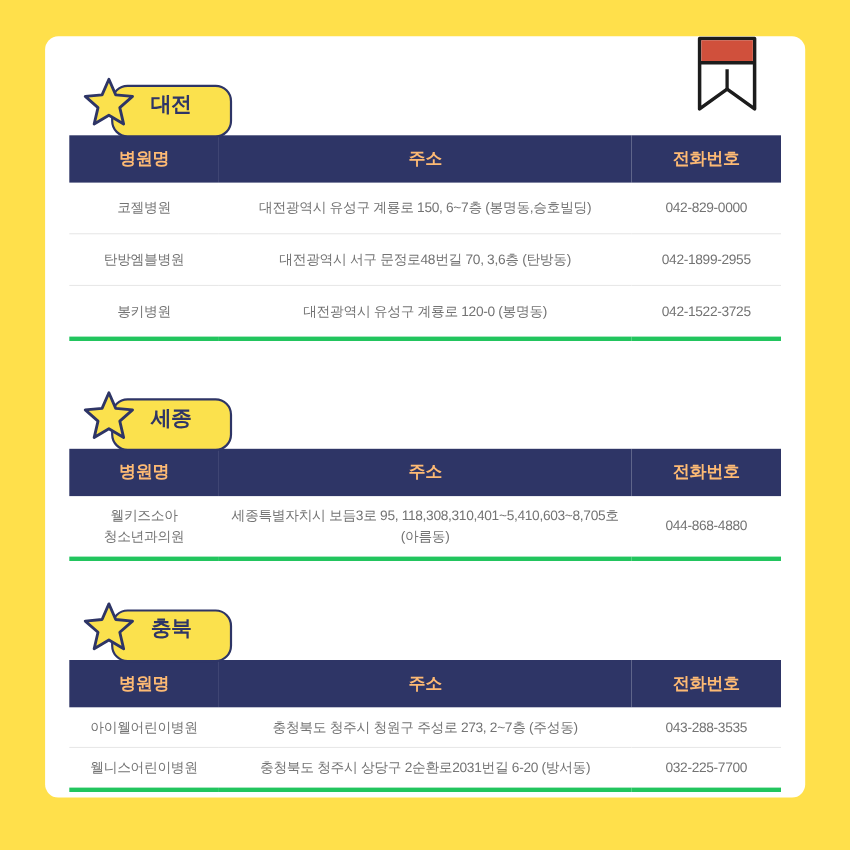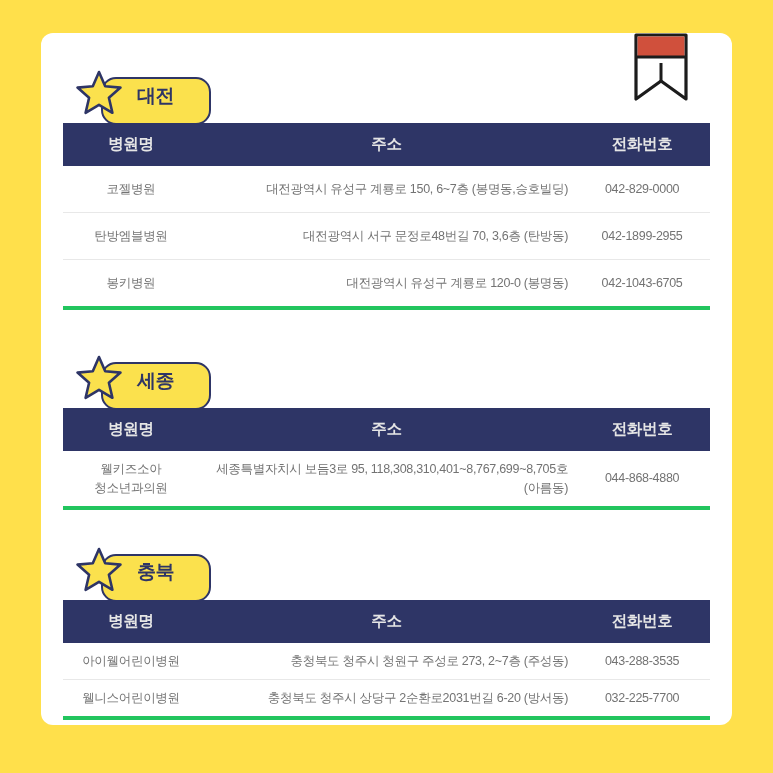--- a/index.html
+++ b/index.html
@@ -73,42 +73,42 @@
     z-index: 3;
   }
 
   table {
     width: 100%;
     border-collapse: collapse;
     table-layout: fixed;
   }
   thead th {
     background: #2e3566;
-    color: #e5e5e5;
+    color: #fdba74;
     font-size: 15.5px;
     font-weight: bold;
     padding: 11px 4px;
     letter-spacing: -0.3px;
   }
   thead th.c-name { width: 21%; }
   thead th.c-addr { width: 58%; }
   thead th.c-tel  { width: 21%; }
 
   tbody td {
     font-size: 12.5px;
     color: #737373;
     text-align: center;
     padding: 14px 6px;
     border-bottom: 1px solid #e8e8e8;
     letter-spacing: -0.3px;
     line-height: 1.45;
   }
   tbody tr:last-child td { border-bottom: 4px solid #22c55e; }
   td.name { white-space: pre-line; }
-  td.addr { font-size: 12.5px; text-align: right; }
+  td.addr { font-size: 12.5px; }
   td.tel  { font-size: 12.5px; }
 
   .compact td { padding: 9px 6px; }
 </style>
 </head>
 <body>
 
 <div class="card">
 
   <svg class="bookmark" viewBox="0 0 58 72">
@@ -142,21 +142,21 @@
           <td class="tel">042-829-0000</td>
         </tr>
         <tr>
           <td class="name">탄방엠블병원</td>
           <td class="addr">대전광역시 서구 문정로48번길 70, 3,6층 (탄방동)</td>
           <td class="tel">042-1899-2955</td>
         </tr>
         <tr>
           <td class="name">봉키병원</td>
           <td class="addr">대전광역시 유성구 계룡로 120-0 (봉명동)</td>
-          <td class="tel">042-1043-6705</td>
+          <td class="tel">042-1522-3725</td>
         </tr>
       </tbody>
     </table>
   </div>
 
   <div class="section sec-2">
     <div class="heading">
       <div class="tag">
         <span class="tag-label">세종</span>
       </div>
@@ -169,21 +169,21 @@
         <tr>
           <th class="c-name">병원명</th>
           <th class="c-addr">주소</th>
           <th class="c-tel">전화번호</th>
         </tr>
       </thead>
       <tbody class="compact">
         <tr>
           <td class="name">웰키즈소아
 청소년과의원</td>
-          <td class="addr">세종특별자치시 보듬3로 95, 118,308,310,401~8,767,699~8,705호 (아름동)</td>
+          <td class="addr">세종특별자치시 보듬3로 95, 118,308,310,401~5,410,603~8,705호 (아름동)</td>
           <td class="tel">044-868-4880</td>
         </tr>
       </tbody>
     </table>
   </div>
 
   <div class="section sec-3">
     <div class="heading">
       <div class="tag">
         <span class="tag-label">충북</span>

